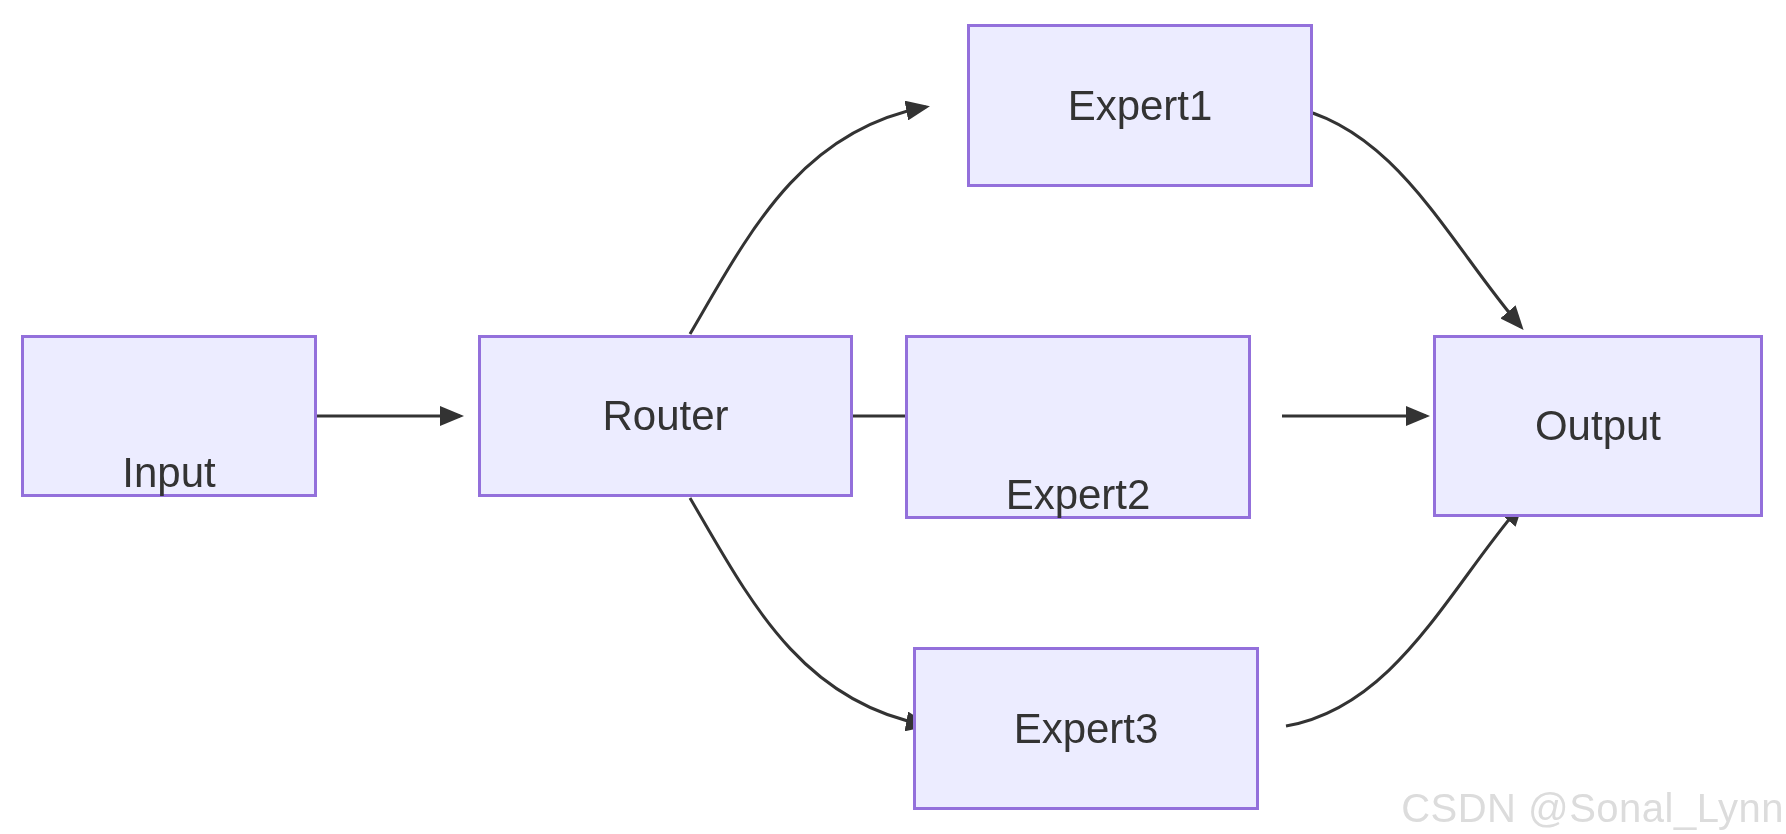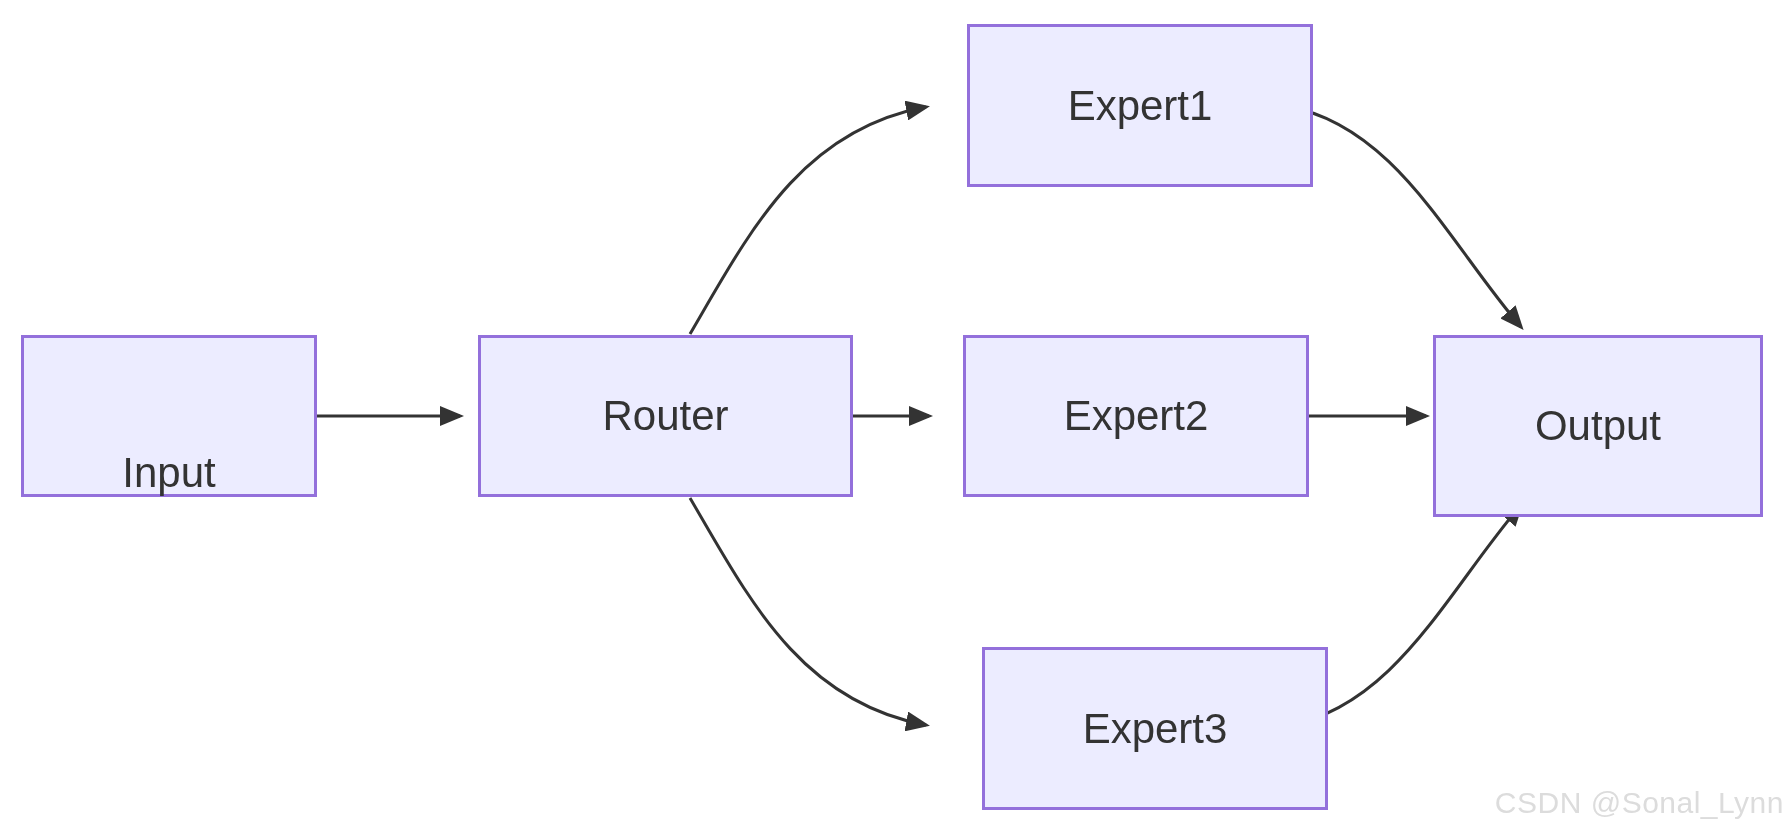--- a/index.html
+++ b/index.html
@@ -36,28 +36,28 @@
     font-size: 42px;
     display: flex;
     align-items: center;
     justify-content: center;
     text-align: center;
     line-height: 1;
   }
   .node-input   { left: 21px;   top: 335px; width: 296px; height: 162px; align-items: flex-end; }
   .node-router  { left: 478px;  top: 335px; width: 375px; height: 162px; }
   .node-expert1 { left: 937px;  top: 24px;  width: 346px; height: 163px; margin-left: 30px; }
-  .node-expert2 { left: 963px;  top: 335px; width: 346px; height: 162px; }
-  .node-expert3 { left: 982px;  top: 647px; width: 346px; height: 163px; }
+  .node-expert2 { left: 905px;  top: 335px; width: 346px; height: 184px; align-items: flex-end; }
+  .node-expert3 { left: 913px;  top: 647px; width: 346px; height: 163px; }
   .node-output  { left: 1433px; top: 335px; width: 330px; height: 182px; }
   .watermark {
     position: absolute;
     right: 2px;
     top: 786px;
-    font-size: 30px;
+    font-size: 40px;
     letter-spacing: 0.5px;
     color: #dcdcdc;
     text-shadow: 1px 1px 0 rgba(255,255,255,0.9);
     white-space: nowrap;
   }
 </style>
 </head>
 <body>
 
 <div class="canvas">

